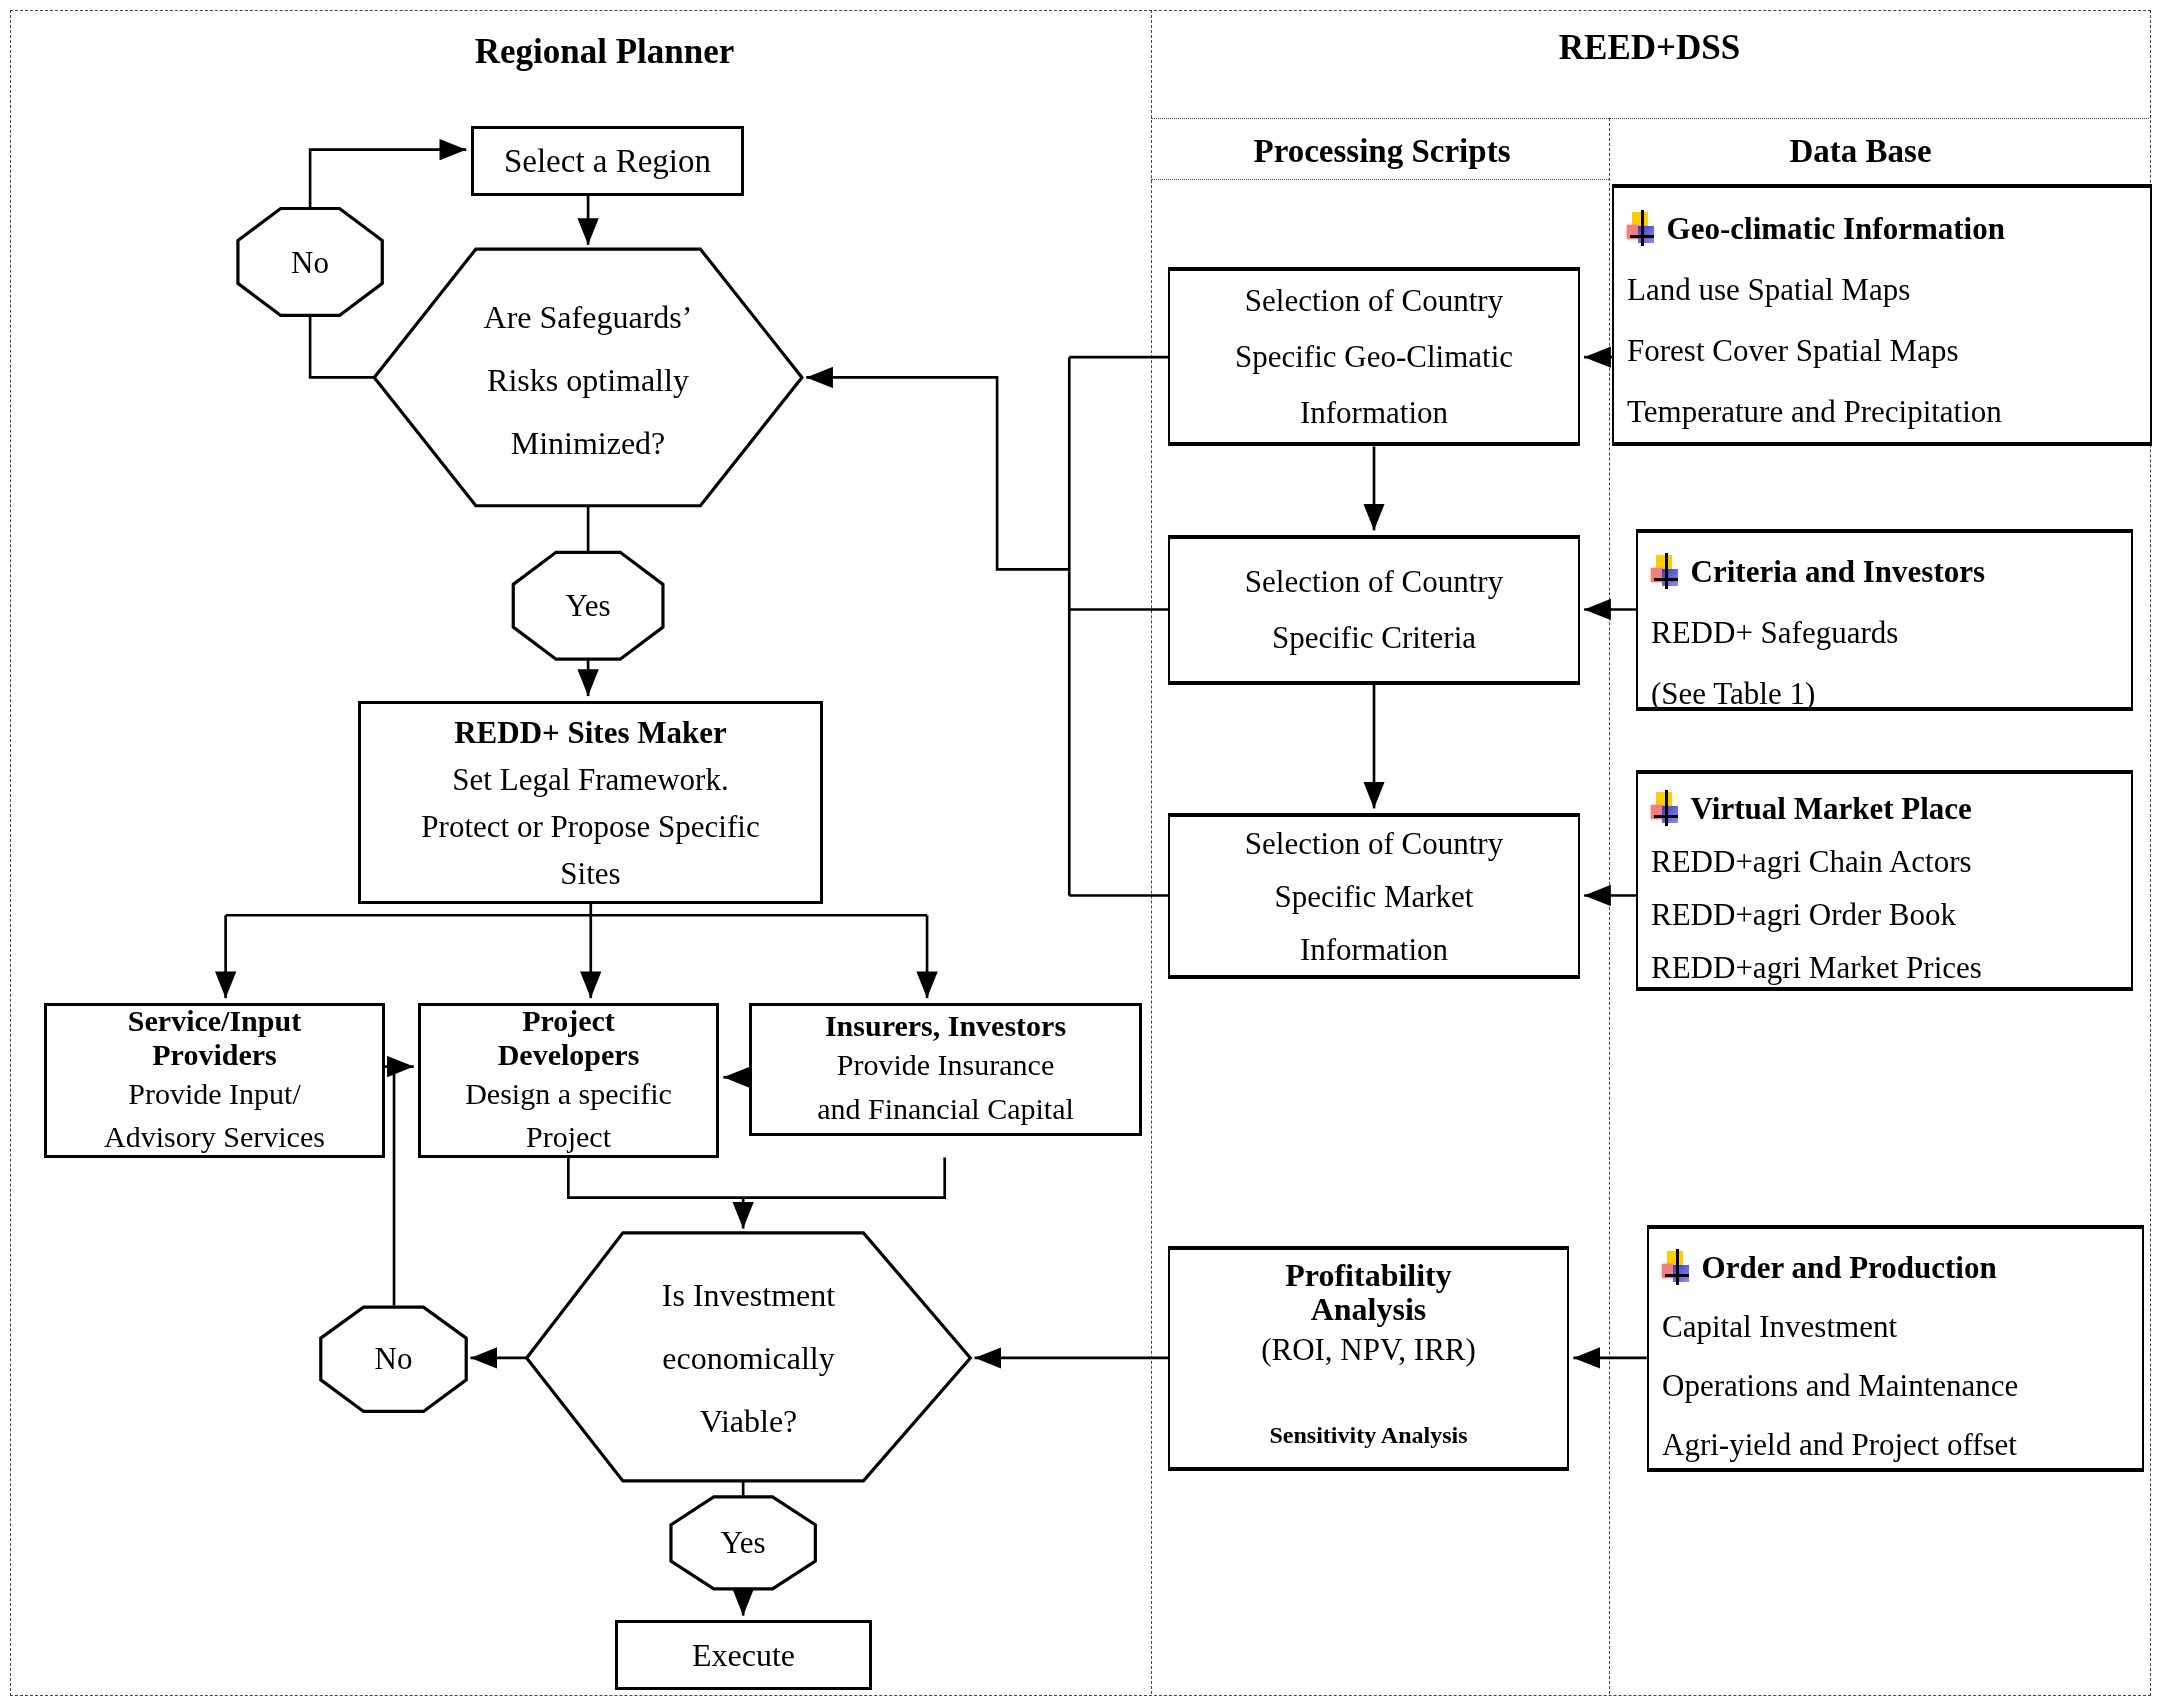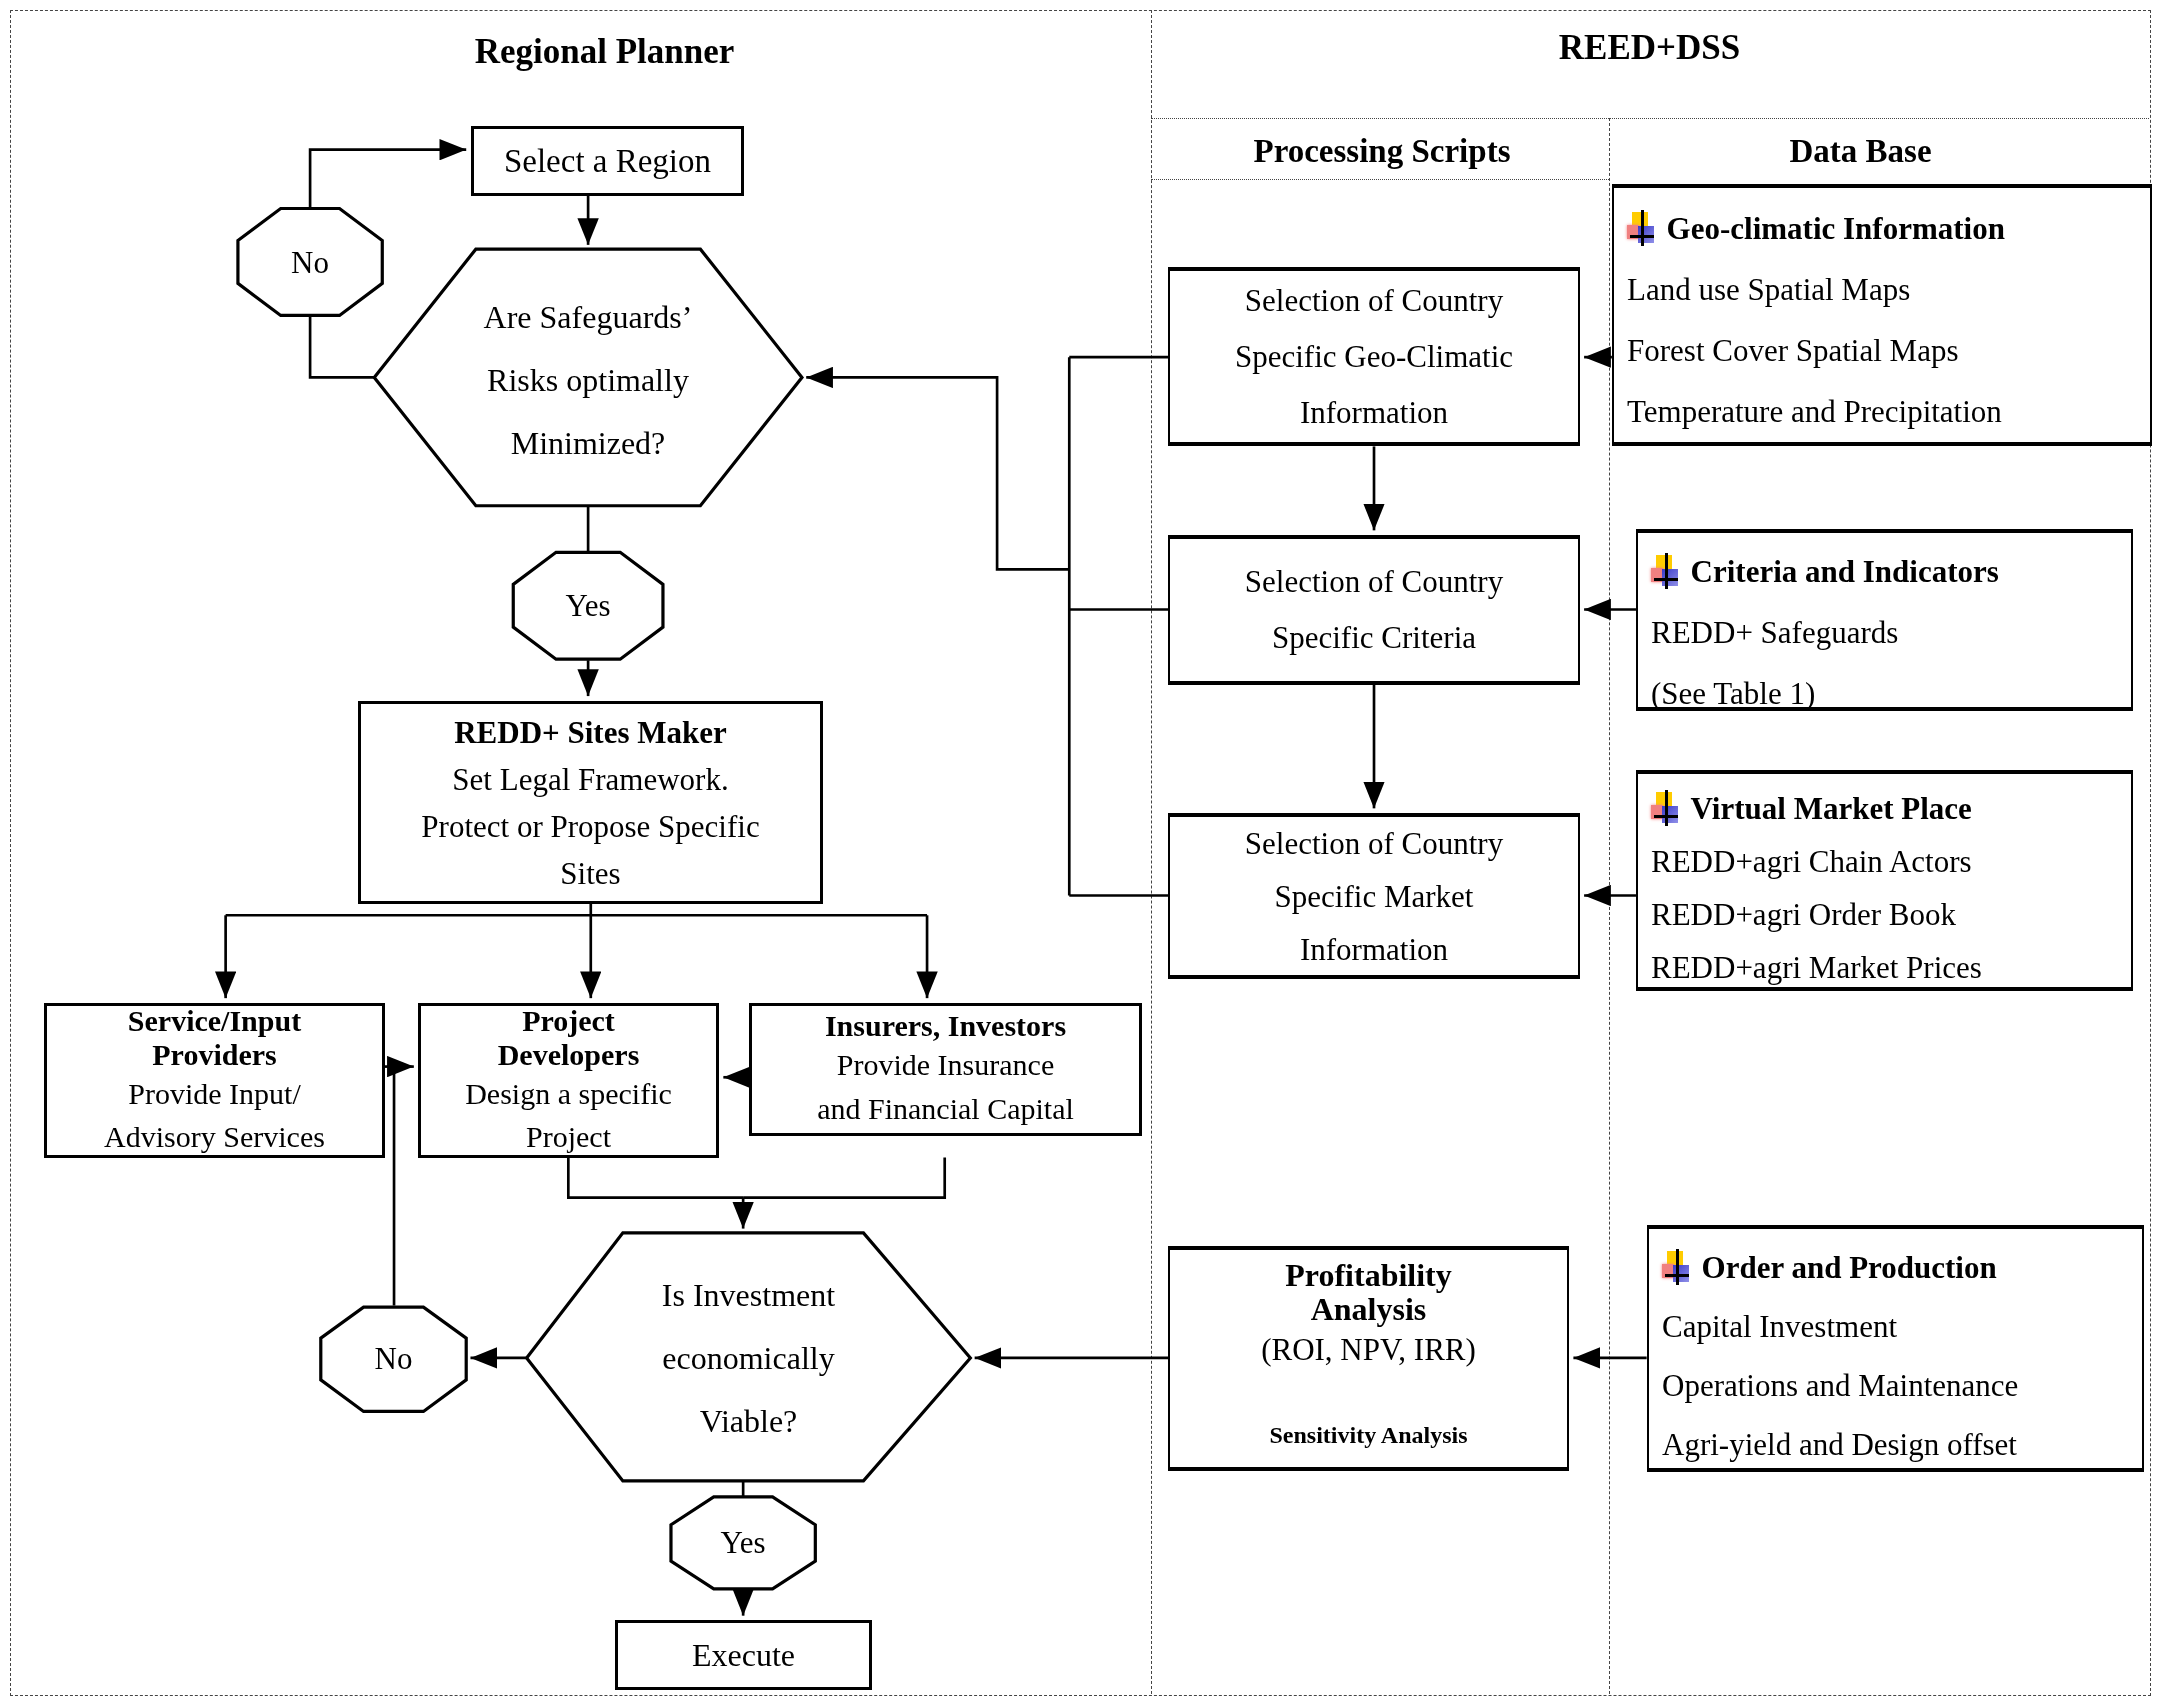--- a/index.html
+++ b/index.html
@@ -193,21 +193,21 @@
 
   <div class="box rbox db" style="left:1636px;top:529px;width:497px;height:182px;padding-top:7.5px;">
     <div class="row title-row">
       <span class="dbicon">
           <span class="y"></span>
           <span class="r"></span>
           <span class="bl"></span>
           <span class="vl"></span>
           <span class="hl"></span>
         </span>
-      <span>Criteria and Indicators</span>
+      <span>Criteria and Investors</span>
     </div>
     <div class="row">REDD+ Safeguards</div>
     <div class="row">(See Table 1)</div>
   </div>
 
   <div class="box rbox db" style="left:1636px;top:770px;width:497px;height:221px;padding-top:7.5px;">
     <div class="row title-row" style="line-height:53px;">
       <span class="dbicon">
           <span class="y"></span>
           <span class="r"></span>
@@ -228,17 +228,17 @@
           <span class="y"></span>
           <span class="r"></span>
           <span class="bl"></span>
           <span class="vl"></span>
           <span class="hl"></span>
         </span>
       <span>Order and Production</span>
     </div>
     <div class="row" style="line-height:59px;">Capital Investment</div>
     <div class="row" style="line-height:59px;">Operations and Maintenance</div>
-    <div class="row" style="line-height:59px;">Agri-yield and Design offset</div>
+    <div class="row" style="line-height:59px;">Agri-yield and Project offset</div>
   </div>
 
 </div>
 
 
 </body></html>

